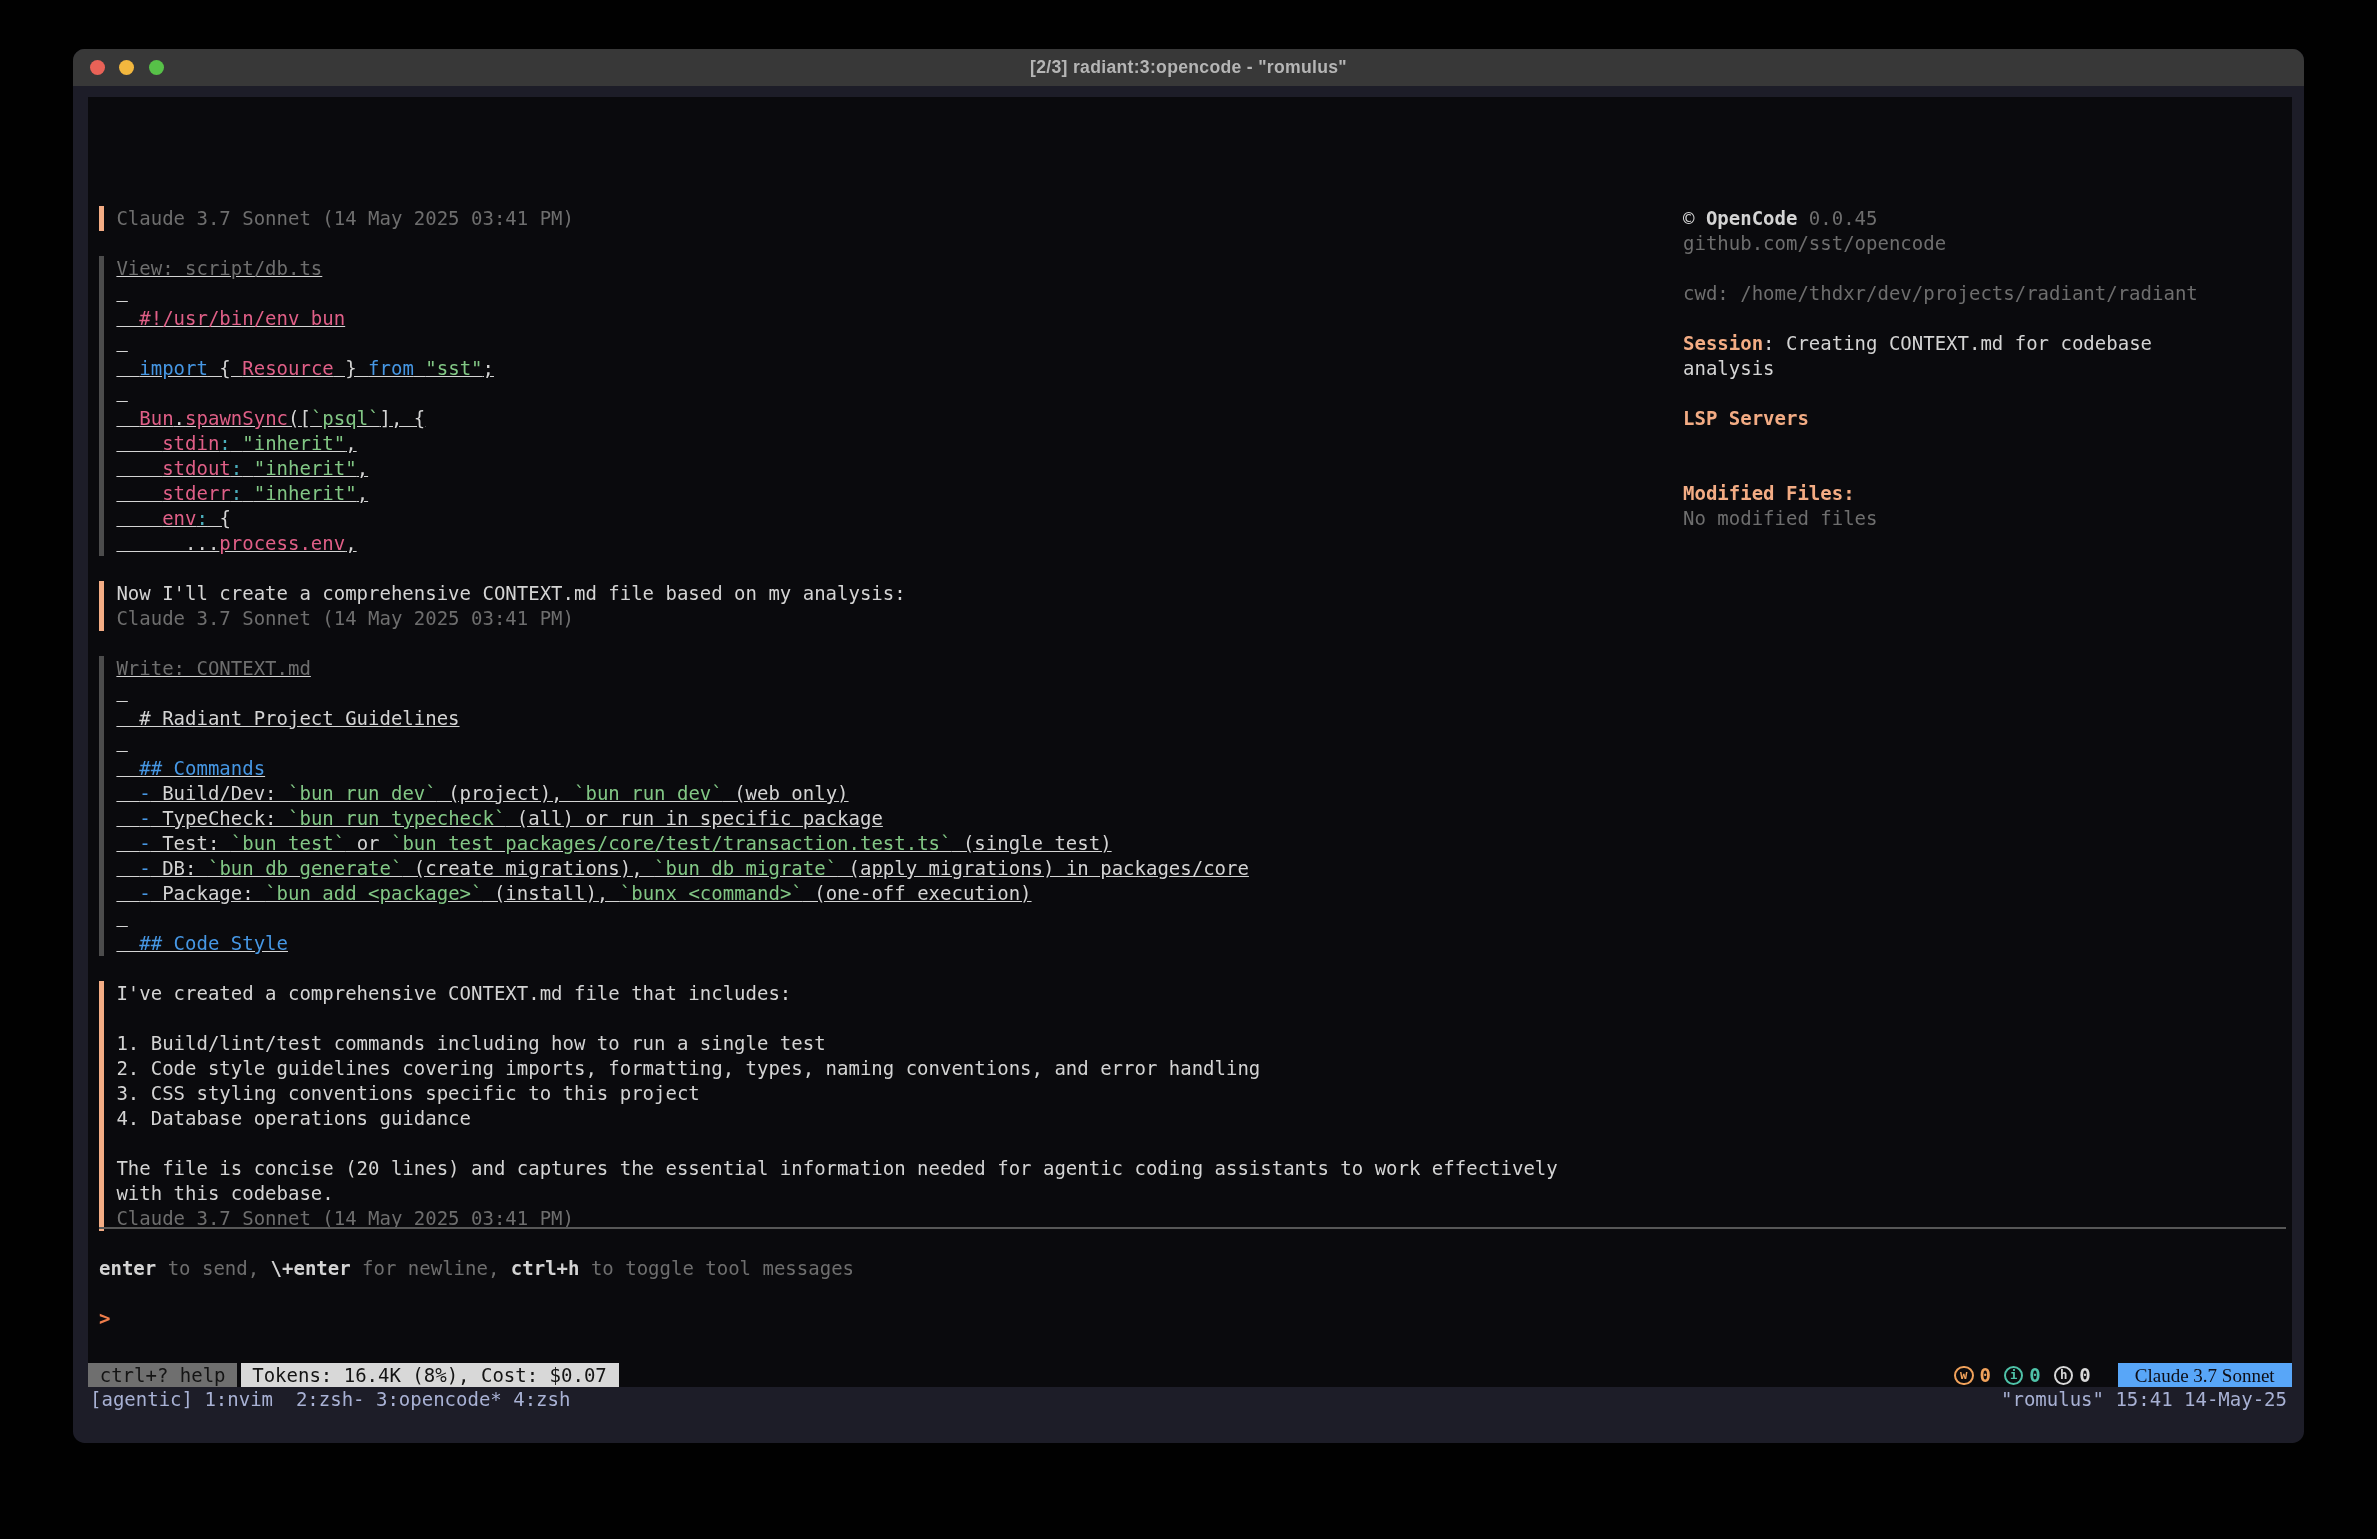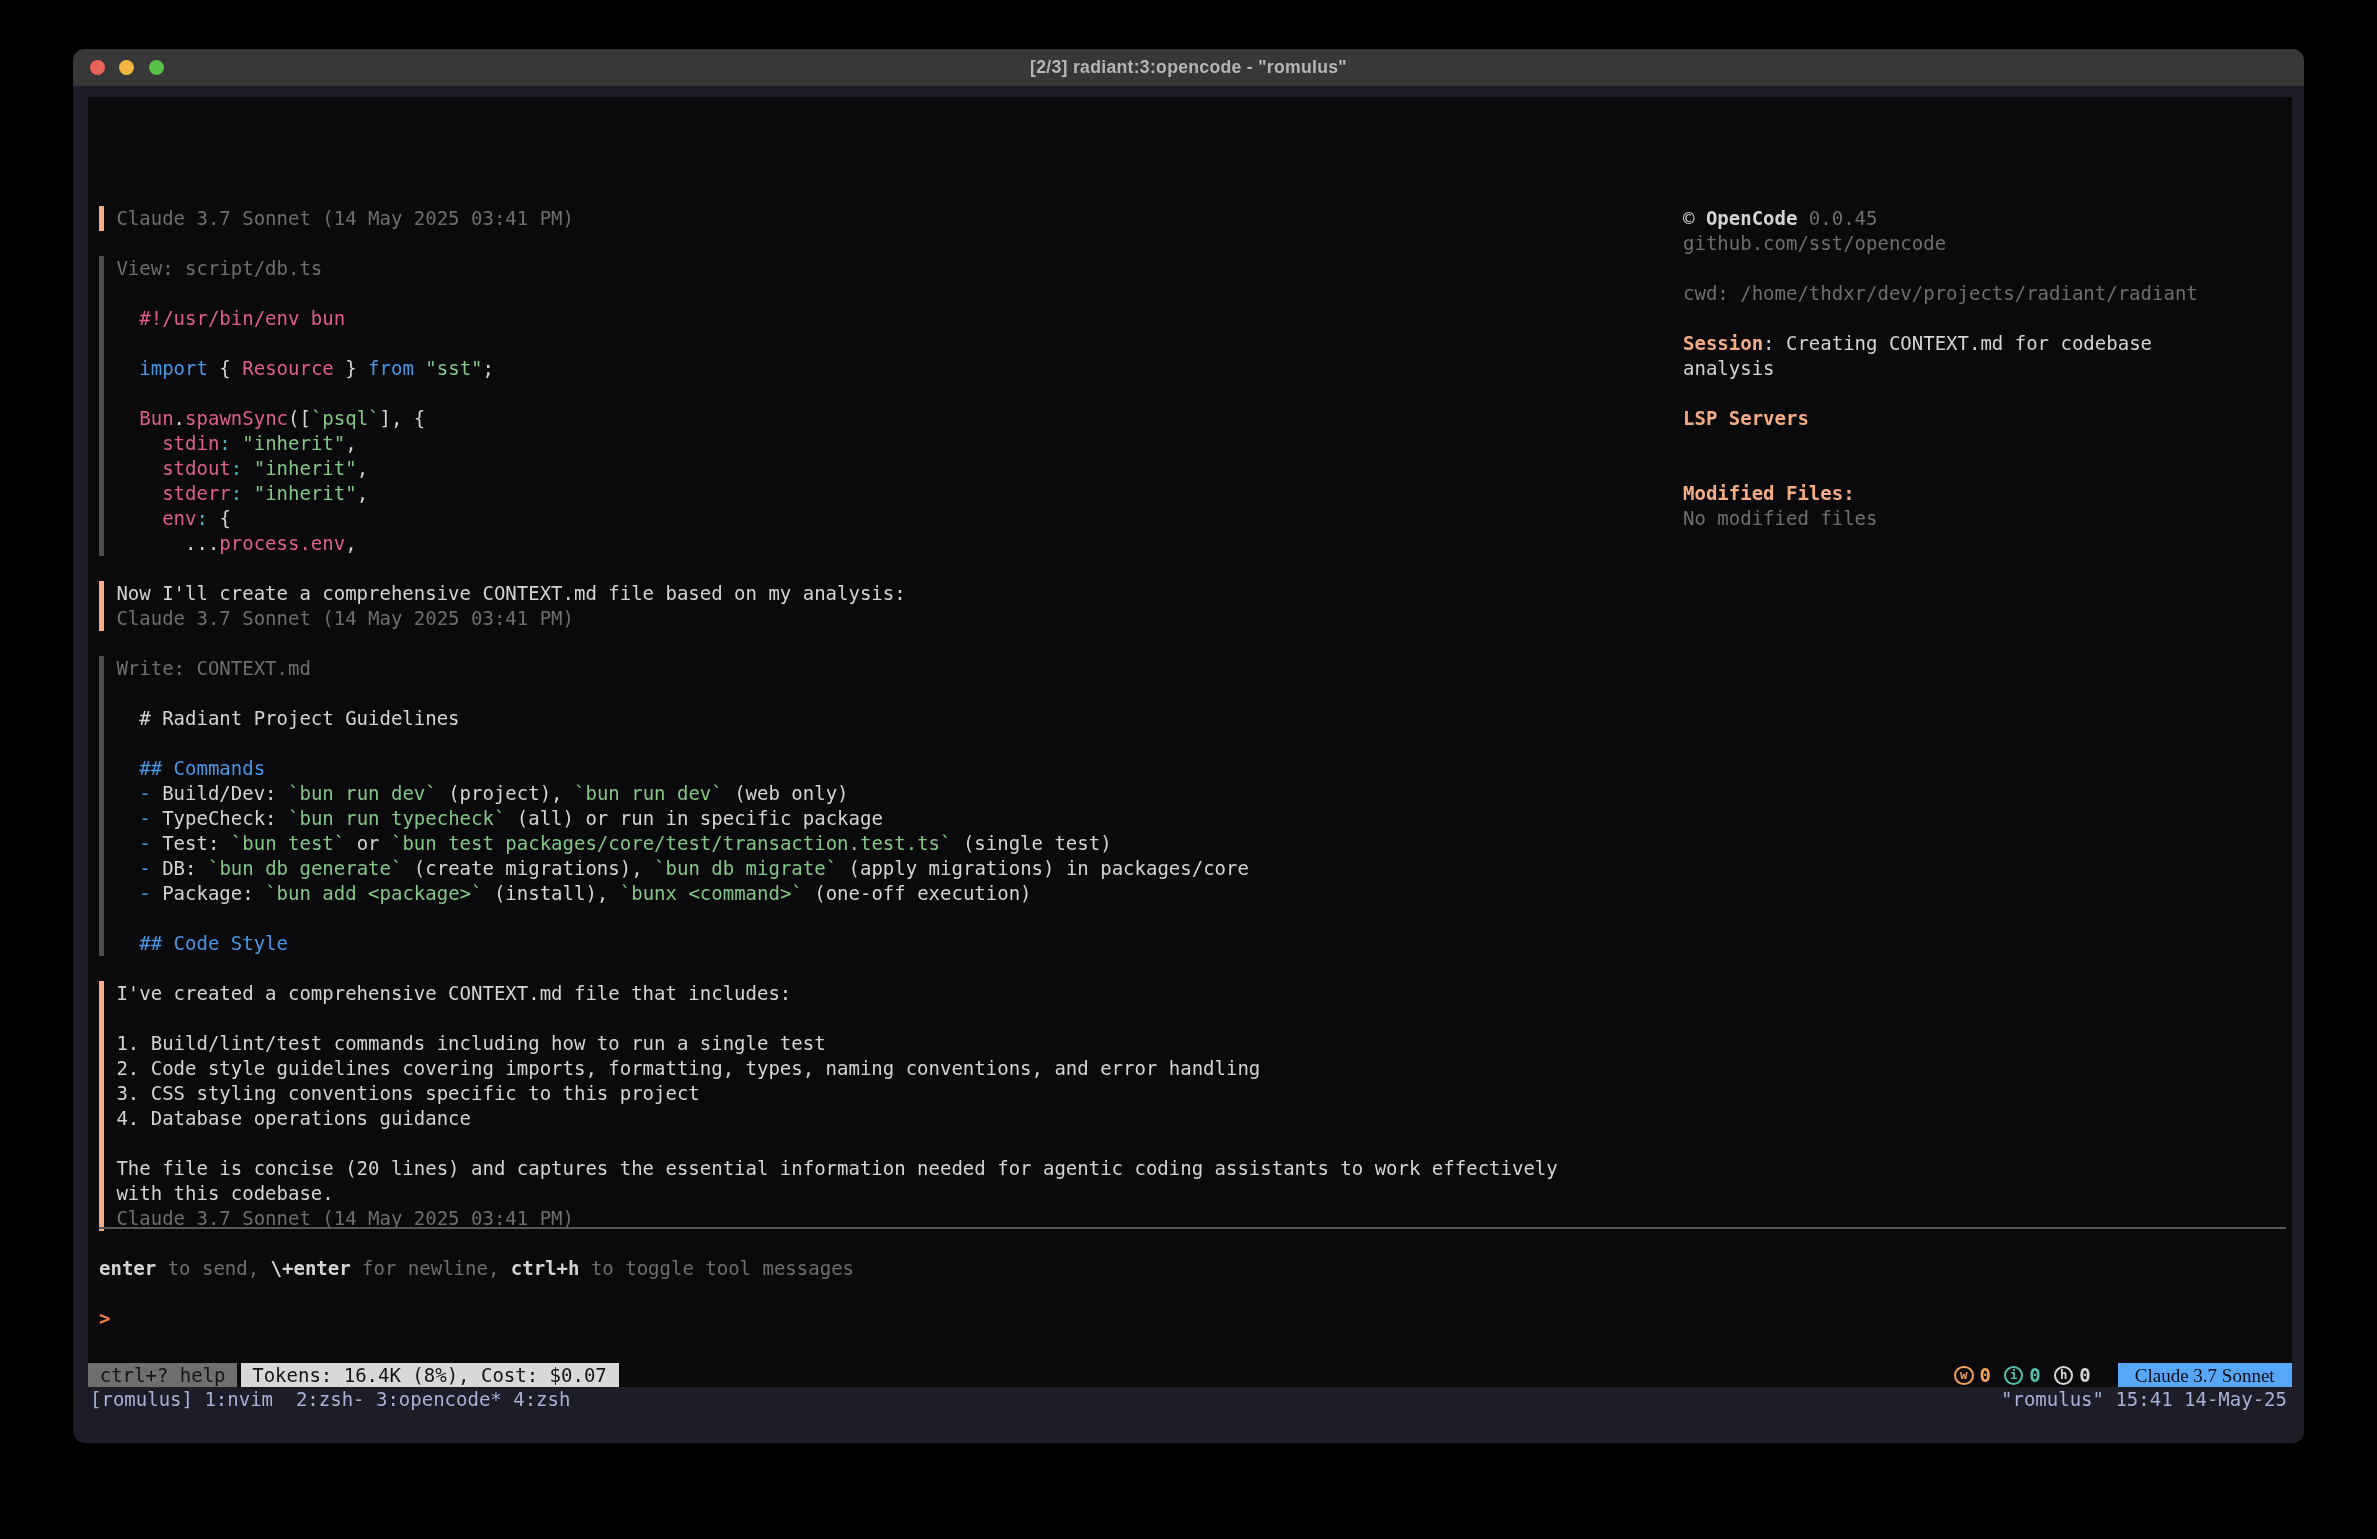--- a/index.html
+++ b/index.html
@@ -28,21 +28,21 @@
     position:absolute; left:15px; right:12.4px; top:48px; bottom:55px;
     background:#0a0a0d; overflow:hidden;
   }
 
   .messages {
     position:absolute; left:11px; top:34px; width:1572px;
     font-size:19px; line-height:25px; white-space:pre; color:#d4d4d4;
   }
   .block { margin-bottom:25px; padding-left:12.4px; }
   .block.accent-orange { border-left:5.9px solid #f3ac84; }
-  .block.accent-gray { border-left:5.9px solid #4c4c4c; }
+  .block.accent-gray { border-left:5.9px solid #4c4c4c;text-decoration:underline; }
   .line { height:25px; }
 
   .help-line { margin-top:25px; height:25px; }
   .prompt-line { margin-top:25px; height:25px; color:#ee7d4b; font-weight:bold; }
 
   .divider { position:absolute; left:11px; right:5.2px; top:1130px; height:2px; background:#575757; }
 
   .statusbar {
     position:absolute; left:0; right:0; bottom:0; height:25.4px;
     display:flex; align-items:stretch; font-size:19px; line-height:25.4px; white-space:pre;
@@ -102,18 +102,18 @@
       <div class="badge tokens">Tokens: 16.4K (8%), Cost: $0.07</div>
       <div class="diag-group" id="diag-group">
         
       <span class="diag" style="color: rgb(241, 162, 91);"><span class="diag-circle">w</span><span class="diag-count">0</span></span><span class="diag" style="color: rgb(79, 195, 169);"><span class="diag-circle">i</span><span class="diag-count">0</span></span><span class="diag" style="color: rgb(216, 216, 216);"><span class="diag-circle">h</span><span class="diag-count">0</span></span></div>
       <div class="badge model" style="background: rgb(88, 166, 248);">Claude 3.7 Sonnet</div>
     </div>
 
   </div>
 
   <div class="tmuxbar">
-    <div>[romulus] 1:nvim  2:zsh- 3:opencode* 4:zsh</div>
+    <div>[agentic] 1:nvim  2:zsh- 3:opencode* 4:zsh</div>
     <div>"romulus" 15:41 14-May-25</div>
   </div>
 
 </div>
 
 
 </body></html>

